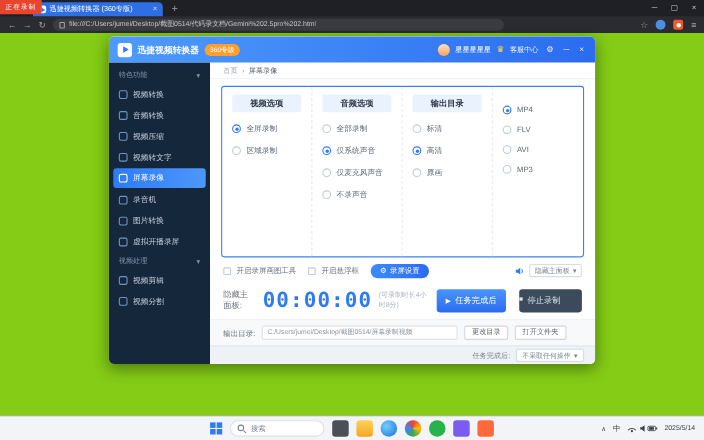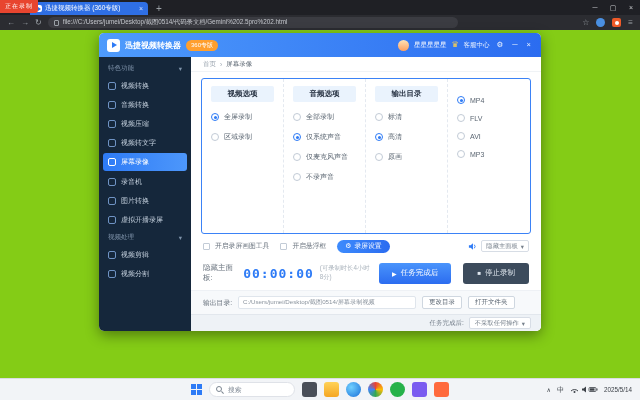--- a/index.html
+++ b/index.html
@@ -95,28 +95,28 @@
   .chk { width:7px; height:7px; border:1px solid #c2cbd6; border-radius:1px; background:#fff; flex:none; }
   .chklabel { margin-right:6px; }
   .pillbtn { height:13px; background:linear-gradient(90deg,#3d8bfd,#2b6cf0); color:#fff;
     font-size:6.8px; border-radius:7px; display:flex; align-items:center; padding:0 8px; gap:3px; }
   .right-ctl { margin-left:auto; display:flex; align-items:center; gap:4px; }
   .mini-select { height:12px; border:1px solid #d7dde5; border-radius:2px; display:flex;
     align-items:center; gap:3px; padding:0 4px; font-size:6.3px; color:#77818c; background:#fff; }
 
   .timerrow { height:34px; flex:none; display:flex; align-items:center; padding:0 12px; gap:6px; }
   .timer-label { font-size:7.5px; color:#68727d; }
-  .timer-value { font-size:13px; font-weight:bold; color:#2e7bf6;
+  .timer-value { font-size:19px; font-weight:bold; color:#2e7bf6;
     font-family:"DejaVu Sans Mono", monospace; letter-spacing:1px; }
   .timer-note { font-size:6.3px; color:#aab3bc; }
   .btn-start { margin-left:auto; width:84px; height:21px; background:linear-gradient(180deg,#4a94fb,#2b6cf0);
     border-radius:3px; color:#fff; font-size:7.5px; display:flex; align-items:center;
     justify-content:center; gap:4px; }
   .btn-stop { width:76px; height:21px; background:#3c4b5c; border-radius:3px; color:#dfe6ee;
-    font-size:7.5px; display:flex; align-items:center; justify-content:center; gap:4px; margin-left:6px; }
+    font-size:7.5px; display:flex; align-items:center; gap:4px; margin-left:6px; }
   .btn-glyph { font-size:6px; }
 
   .outputrow { height:24px; flex:none; background:#f7f9fb; border-top:1px solid #eef1f5;
     display:flex; align-items:center; gap:6px; padding:0 12px; font-size:6.8px; color:#68727d; }
   .path-box { width:178px; height:13px; background:#fff; border:1px solid #dfe5ec; border-radius:2px;
     display:flex; align-items:center; padding:0 4px; font-size:6.2px; color:#8b949e;
     white-space:nowrap; overflow:hidden; }
   .ghostbtn { height:13px; border:1px solid #cfd7e0; background:#fff; border-radius:2px;
     padding:0 6px; font-size:6.5px; color:#5b6672; display:flex; align-items:center; }
 

